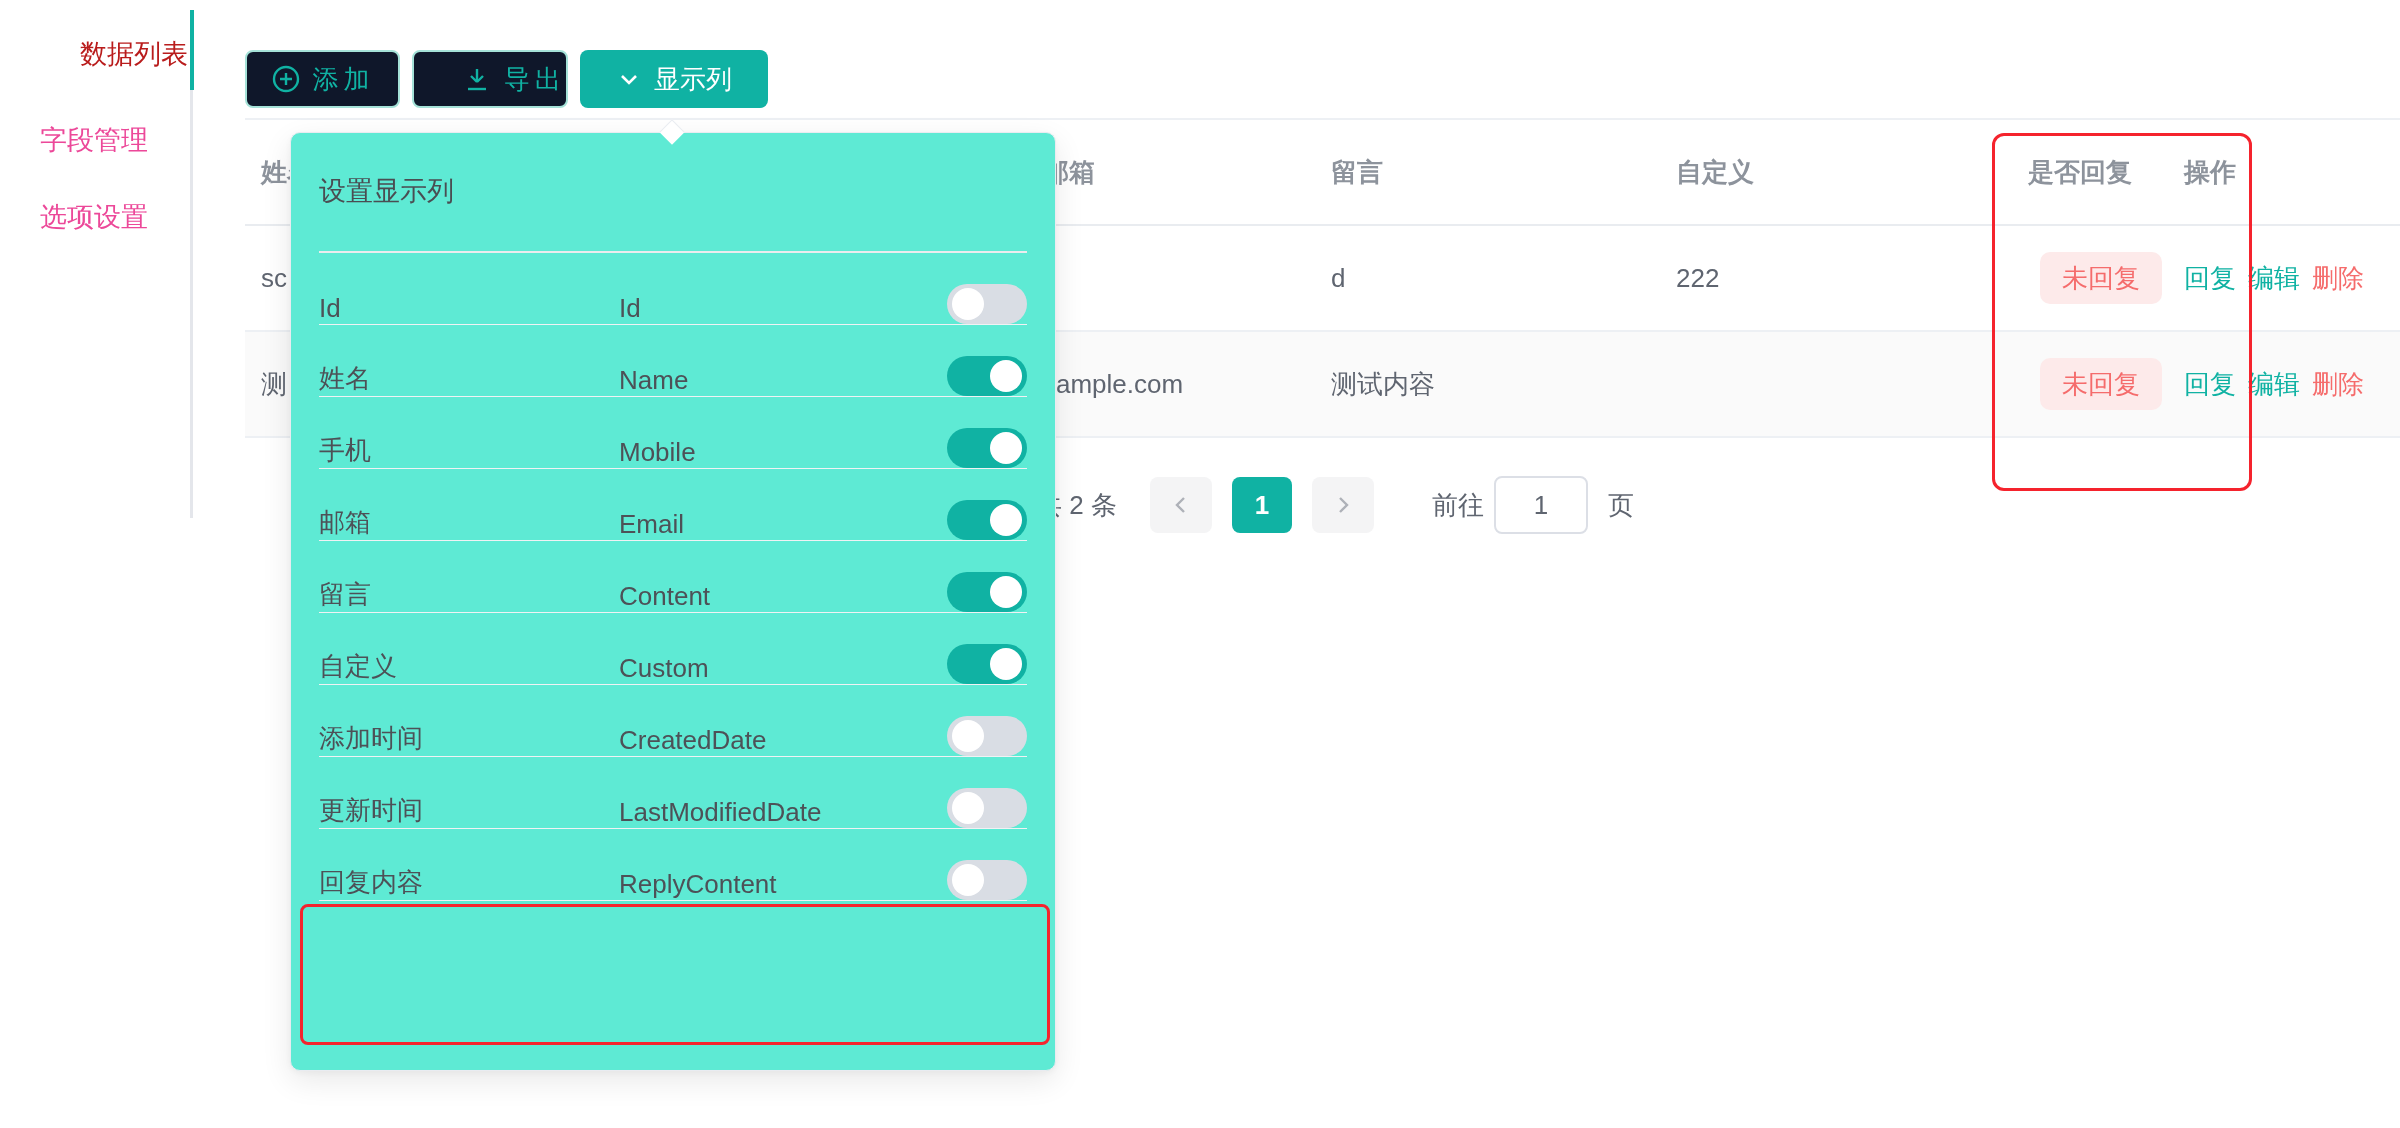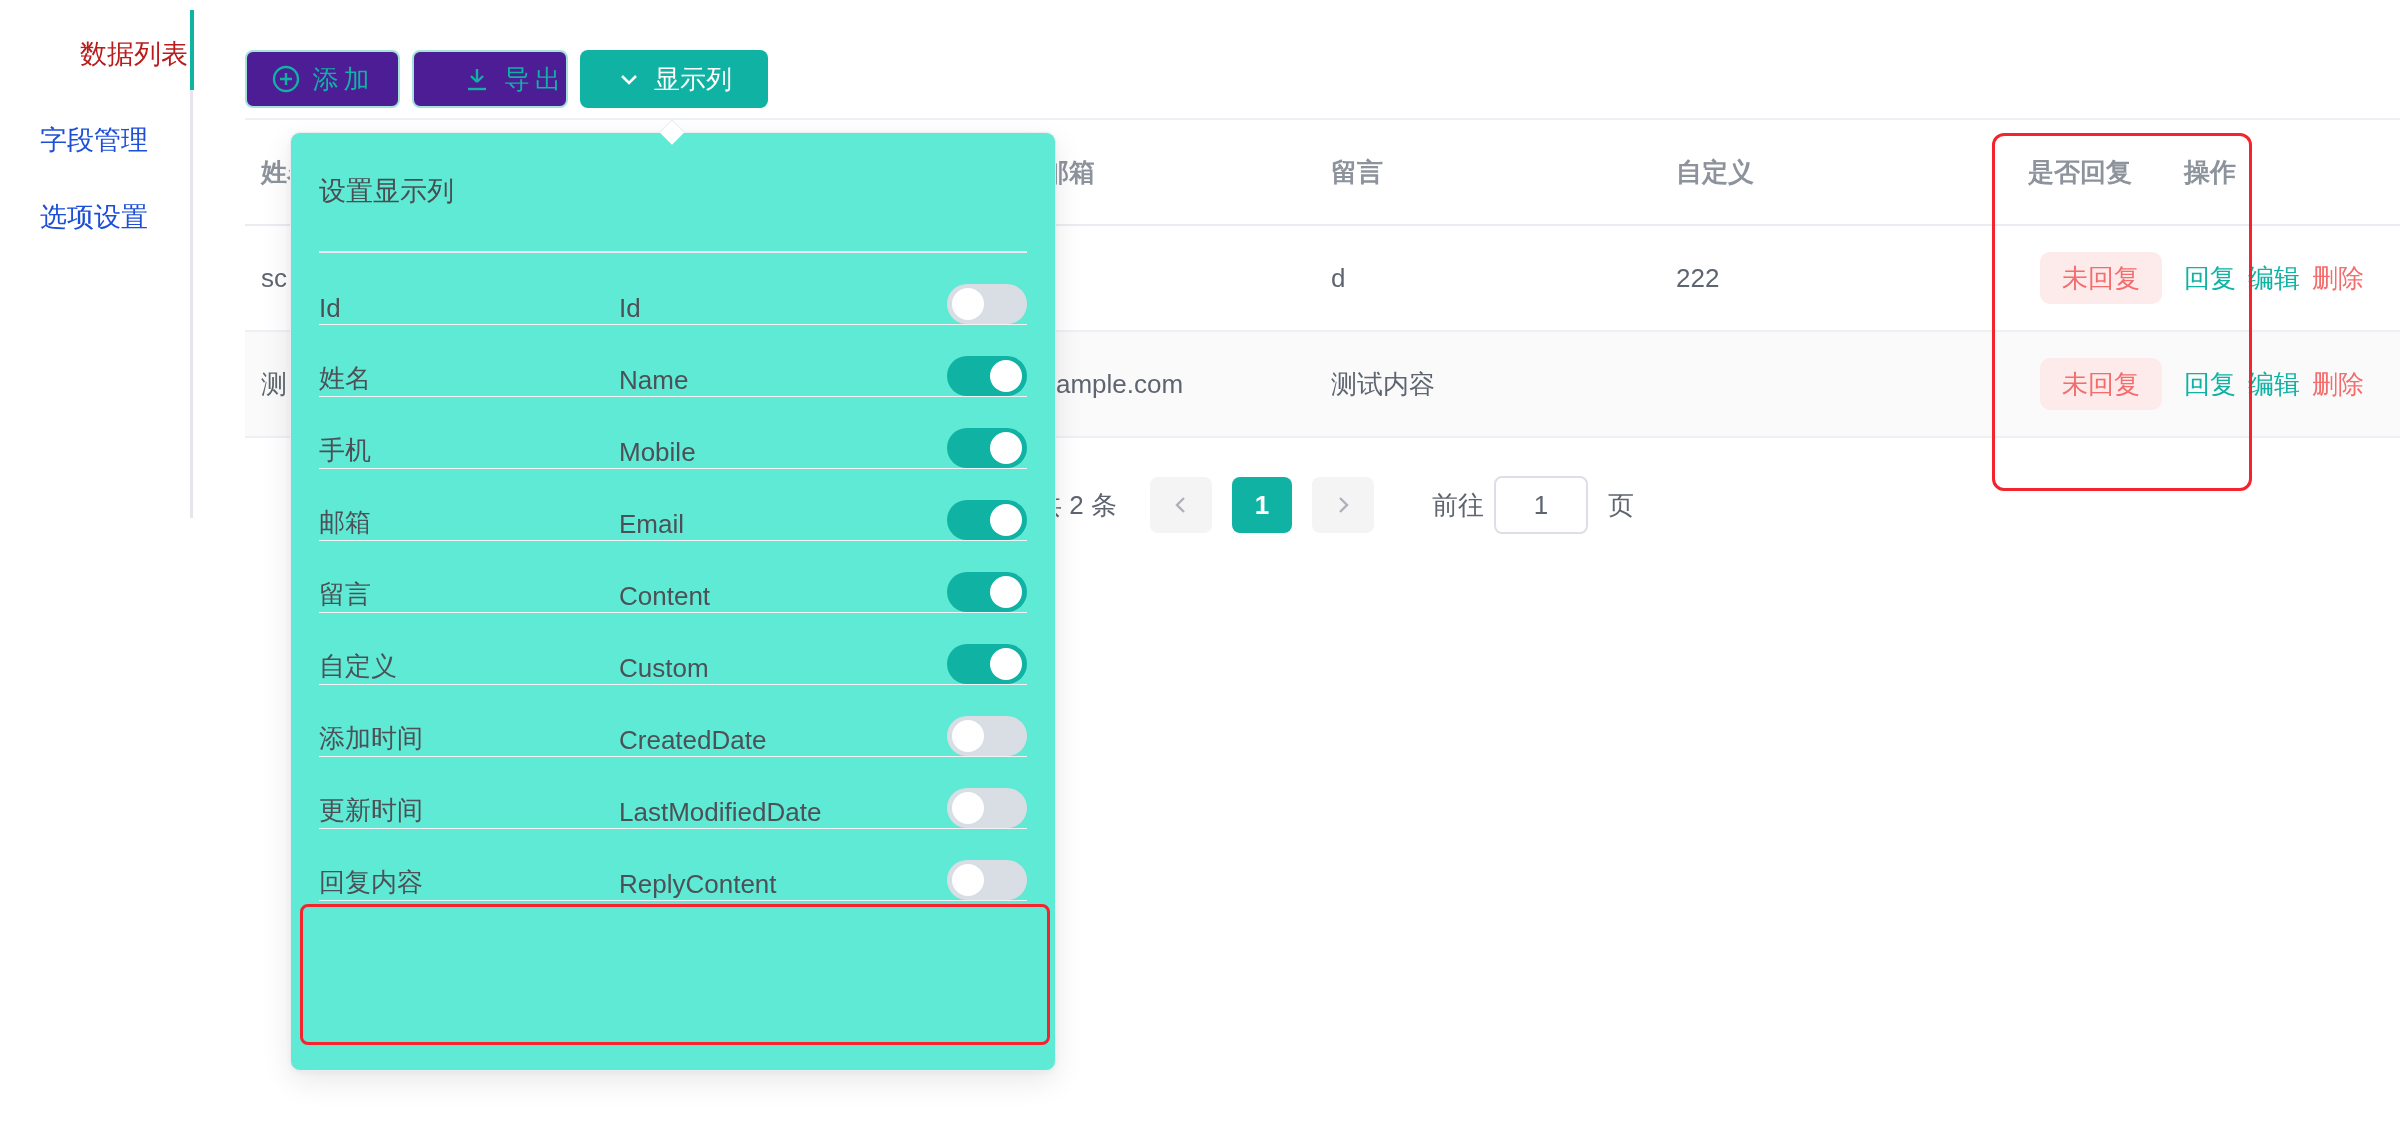--- a/index.html
+++ b/index.html
@@ -4,31 +4,31 @@
 <style>
   * { margin:0; padding:0; box-sizing:border-box; }
   html,body { width:2400px; height:1128px; }
   body {
     position:relative; background:#ffffff; overflow:hidden;
     font-family:"Liberation Sans","DejaVu Sans",sans-serif;
     font-size:26px; color:#5f6570;
   }
 
   
-  .side-item { position:absolute; left:40px; font-size:27px; color:#1d4ed8; cursor:pointer; white-space:nowrap; }
+  .side-item { position:absolute; left:40px; font-size:27px; color:#ec4899; cursor:pointer; white-space:nowrap; }
   .side-item.active { color:#b91c1c;margin-left:40px; }
   .side-item-1 { top:36px; } .side-item-2 { top:122px; } .side-item-3 { top:199px; }
   .side-line { position:absolute; left:190px; top:90px; width:3px; height:428px; background:#e4e6eb; }
   .side-active-bar { position:absolute; left:190px; top:10px; width:4px; height:80px; background:#10b2a3; }
 
   
   .btn { position:absolute; top:50px; height:58px; border-radius:8px;
          display:flex; align-items:center; justify-content:center; gap:12px;
          font-size:26px; cursor:pointer; }
-  .btn-light { background:#4c1d95; border:2px solid #a5e2d8; color:#10b2a3; }
+  .btn-light { background:#0f172a; border:2px solid #a5e2d8; color:#10b2a3; }
   .btn-solid { background:#10b2a3; border:none; color:#ffffff; }
   .btn-add    { left:245px; width:155px; letter-spacing:5px; }
   .btn-export { left:412px; width:156px; letter-spacing:5px;justify-content:flex-end; }
   .btn-cols   { left:580px; width:188px; }
   .btn svg { flex:0 0 auto; }
 
   
   .tbl { position:absolute; left:245px; top:118px; width:2155px; border-top:2px solid #edf0f4; }
   .thead, .trow { display:grid; grid-template-columns:250px 524px 311px 346px 338px 150px 236px;
                   height:106px; align-items:center; border-bottom:2px solid #edf0f4; }

